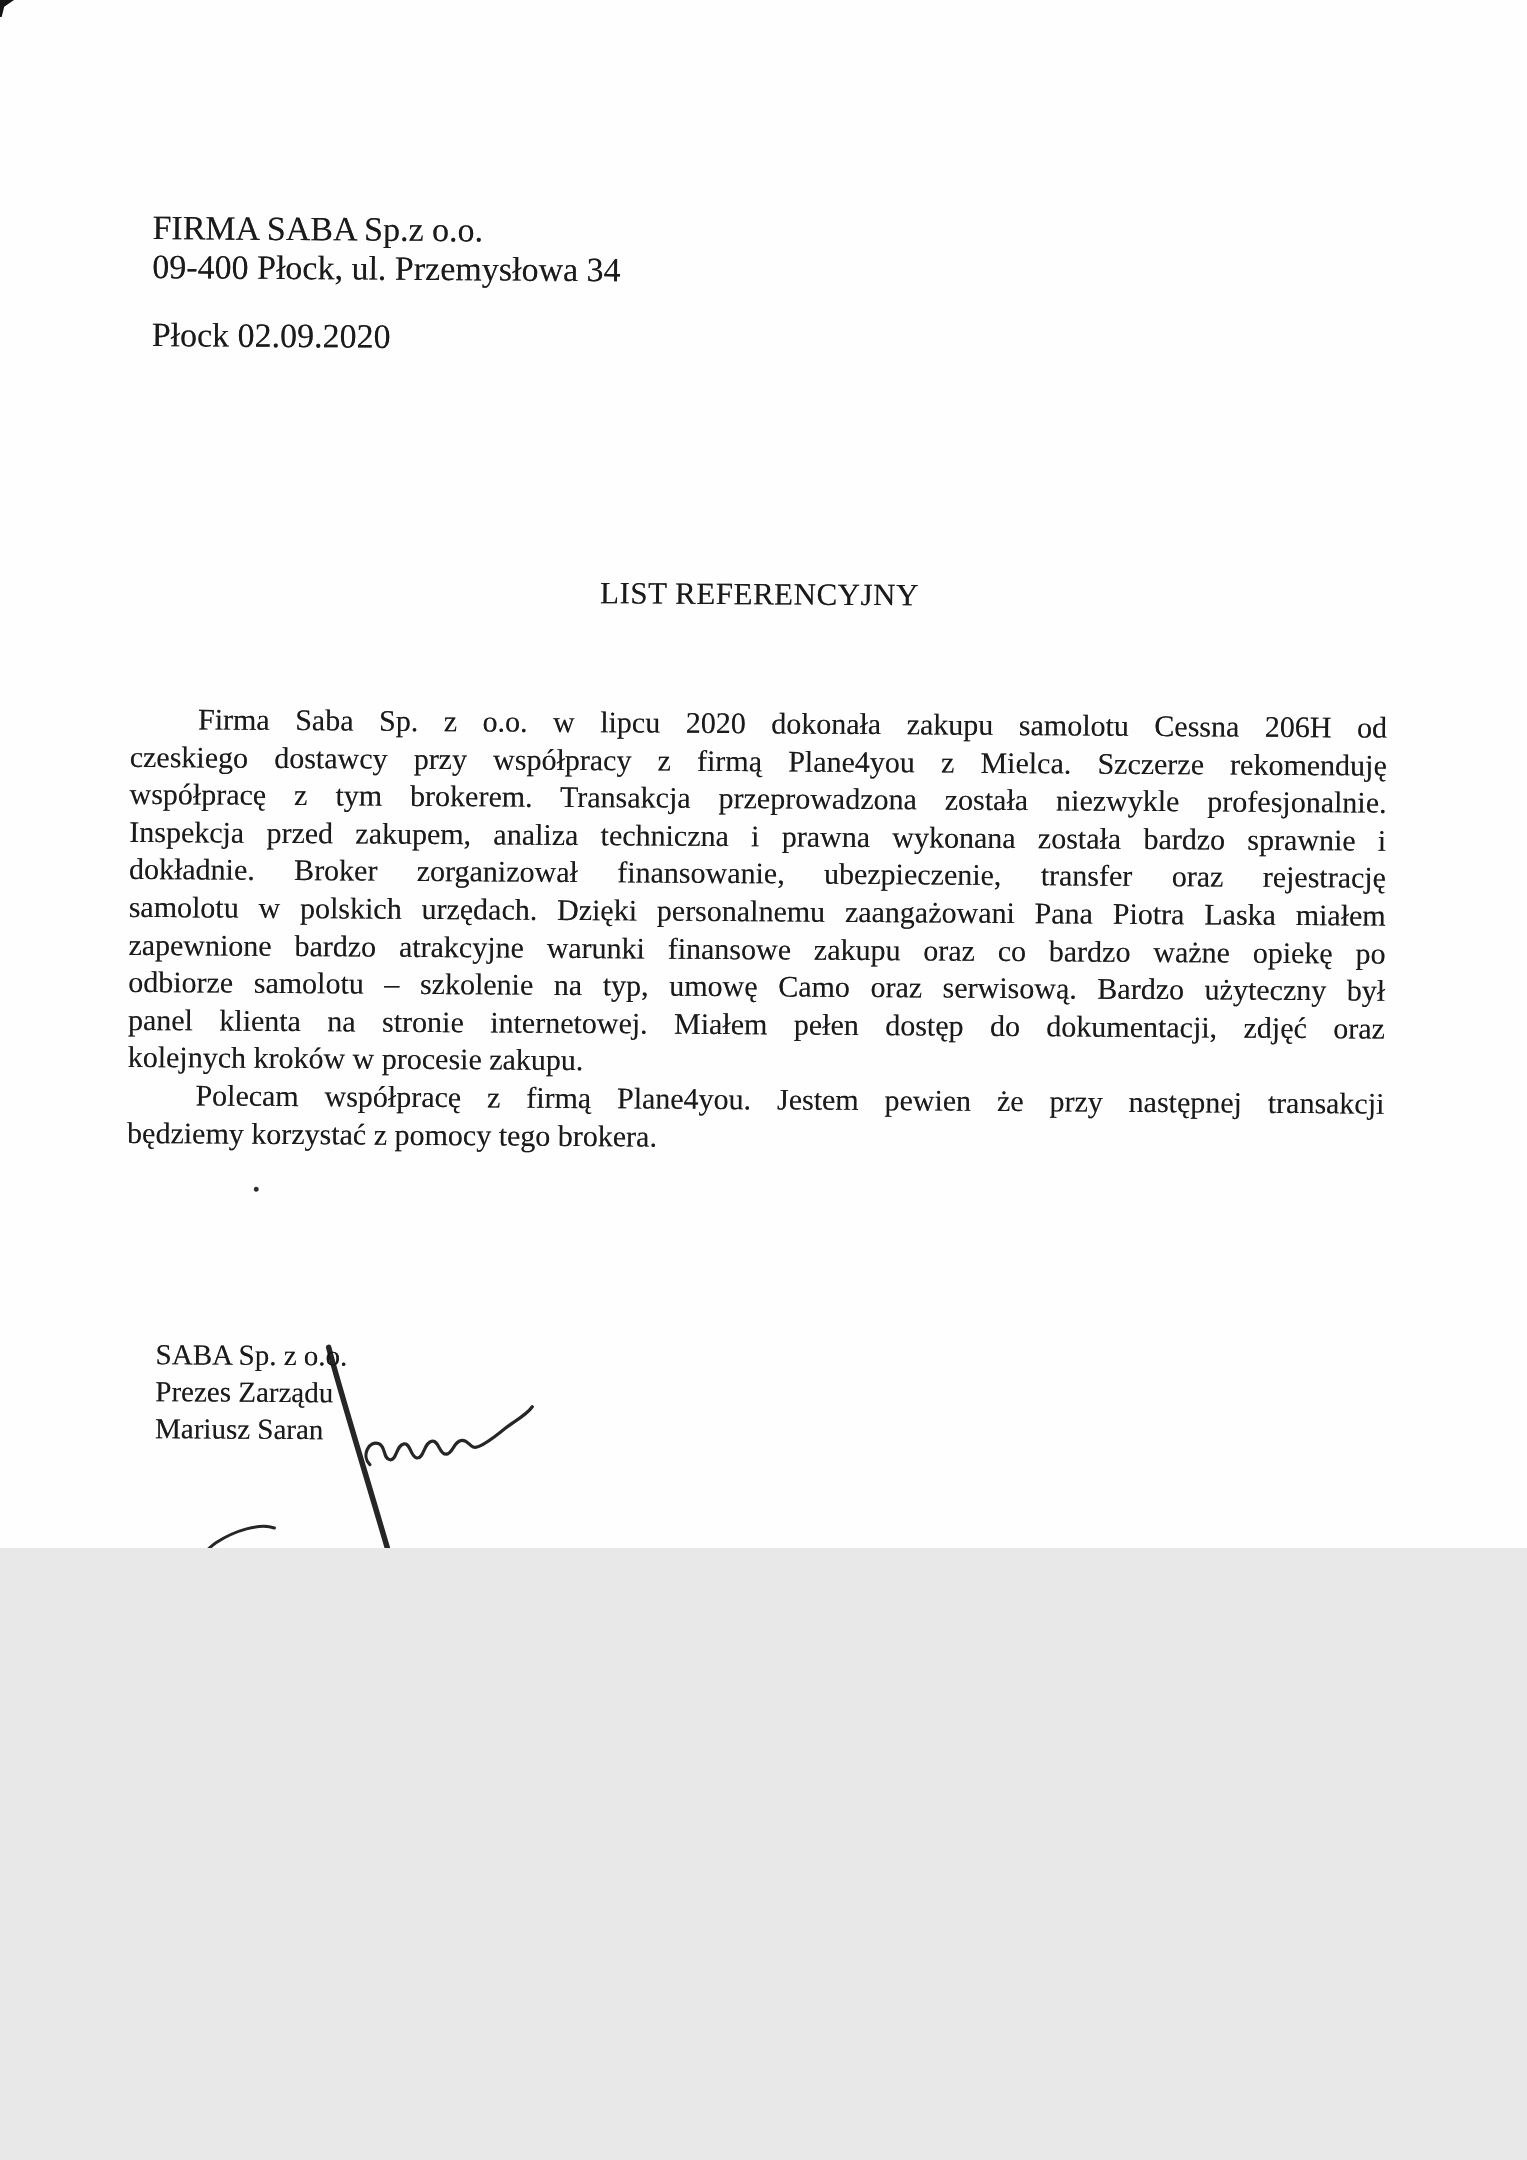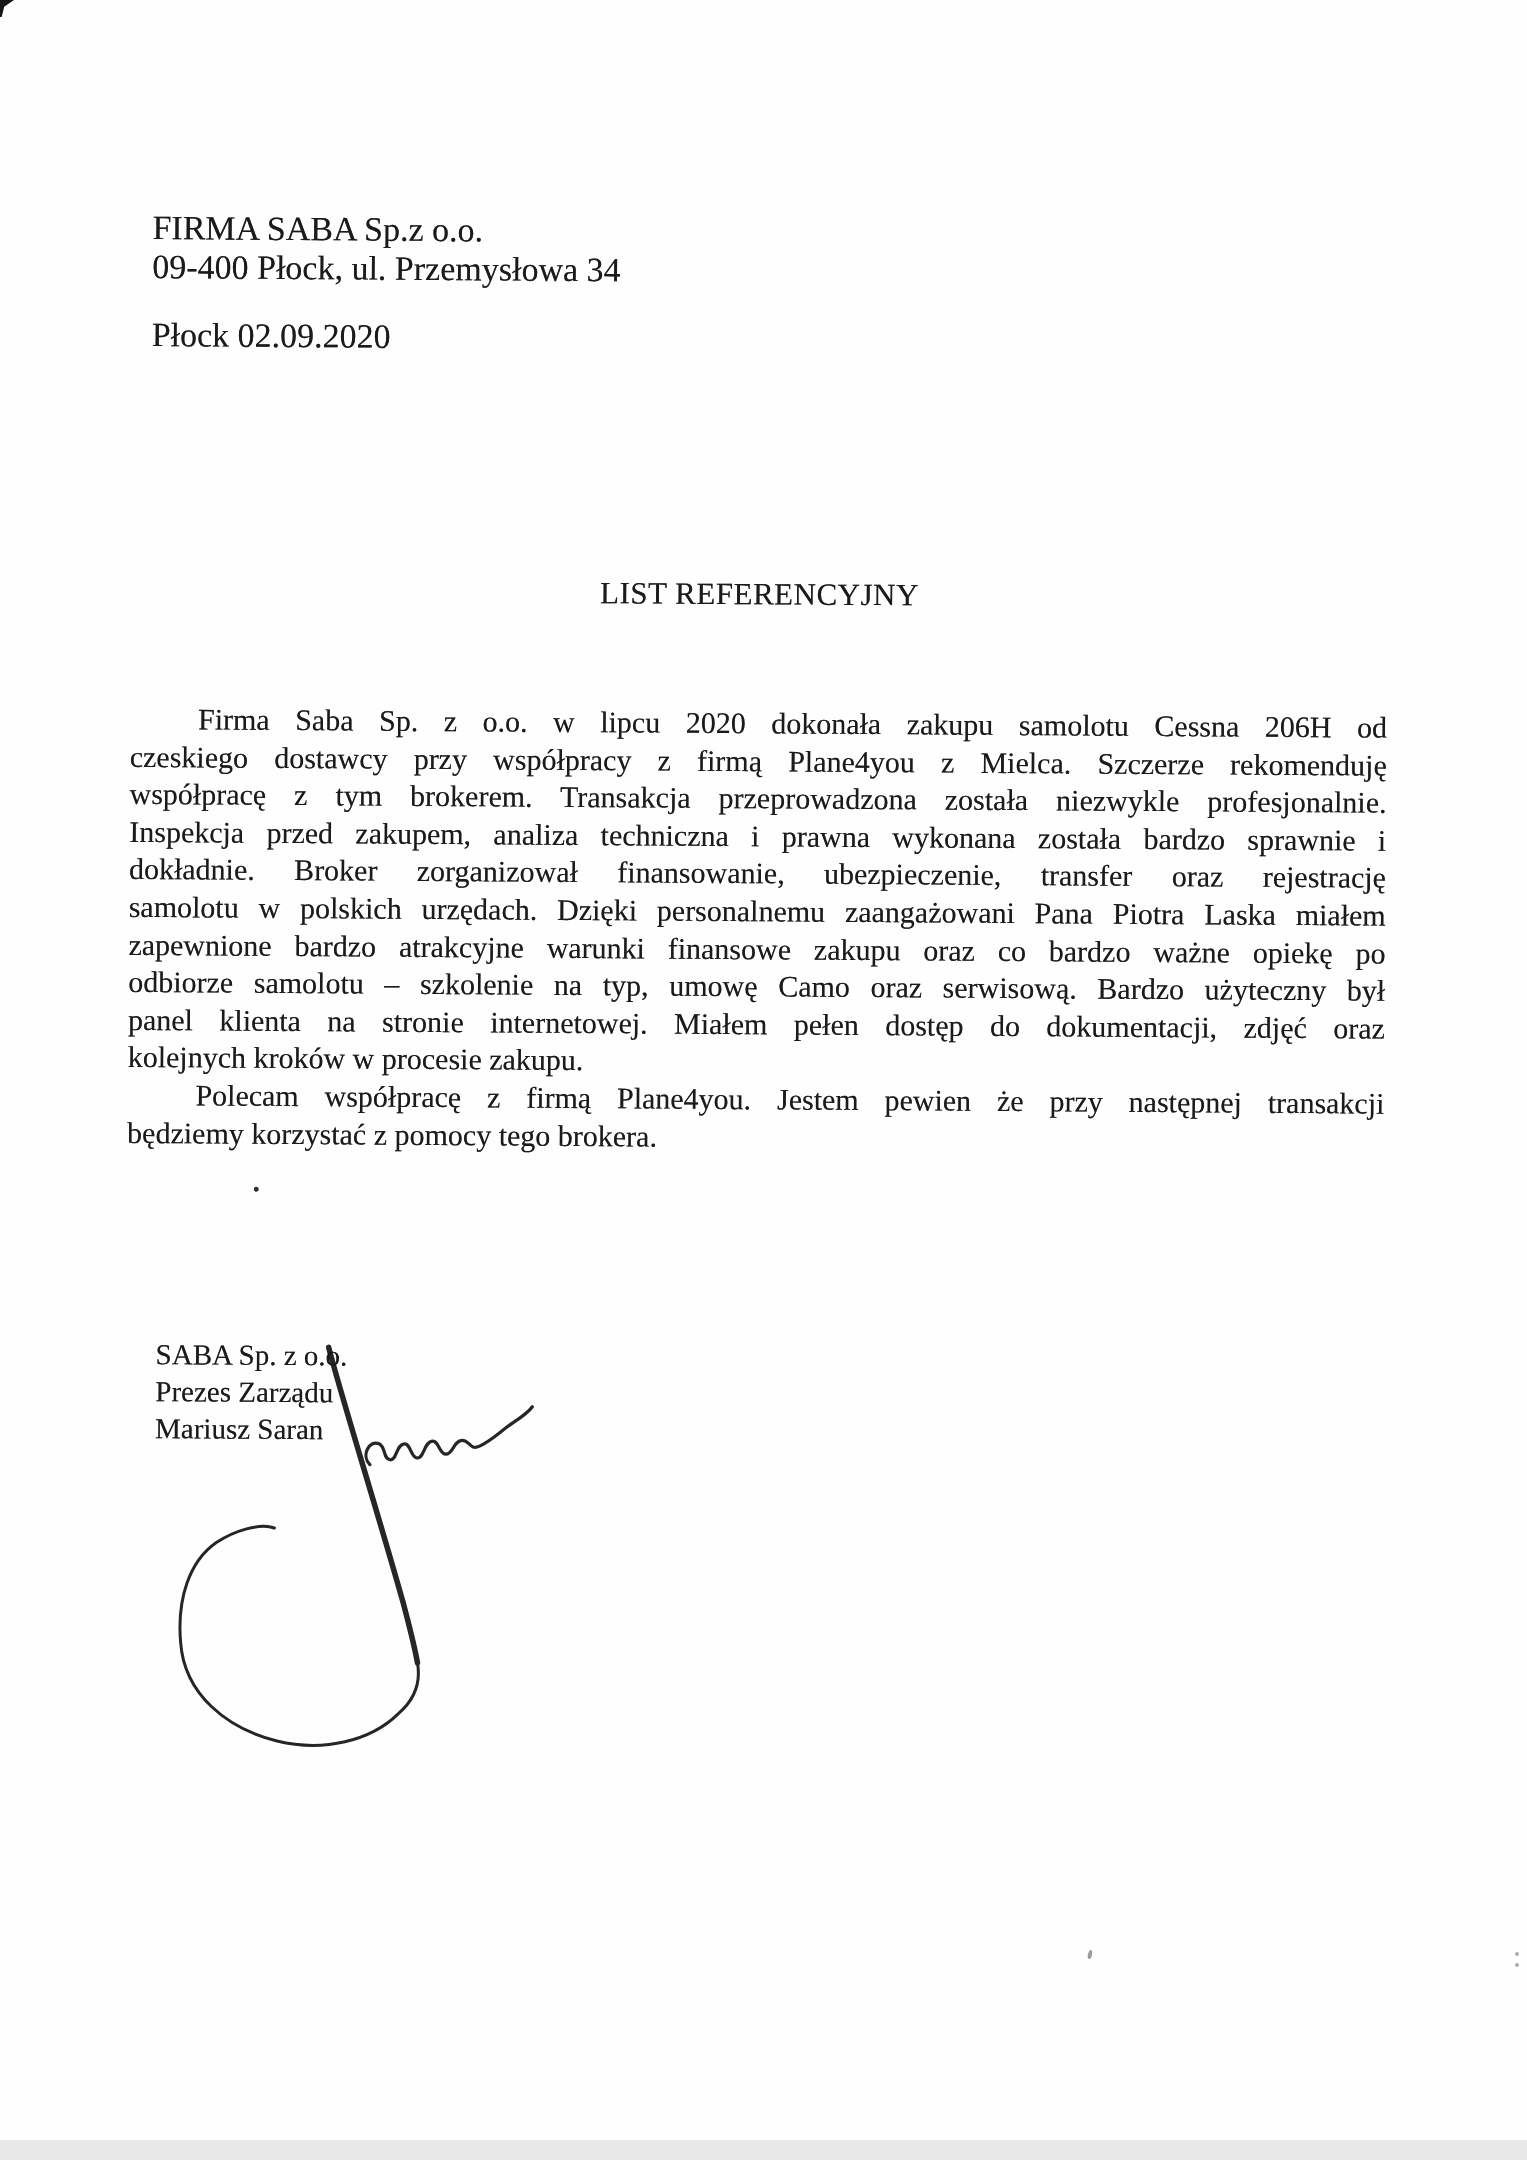--- a/index.html
+++ b/index.html
@@ -1,19 +1,19 @@
 <!DOCTYPE html>
 <html><head>
 <meta charset="utf-8">
 <style>
   html, body { margin: 0; padding: 0; background: #e8e8e8; }
   .page {
     position: relative;
     width: 1527px;
-    height: 2140px;
+    height: 1548px;
     background: #fefefe;
     overflow: hidden;
     font-family: "Liberation Serif", "DejaVu Serif", serif;
     color: #1b1b1b;
   }
   .content {
     position: absolute;
     left: 0; top: 0; right: 0; bottom: 0;
     transform: rotate(0.4deg);
     transform-origin: 140px 300px;

